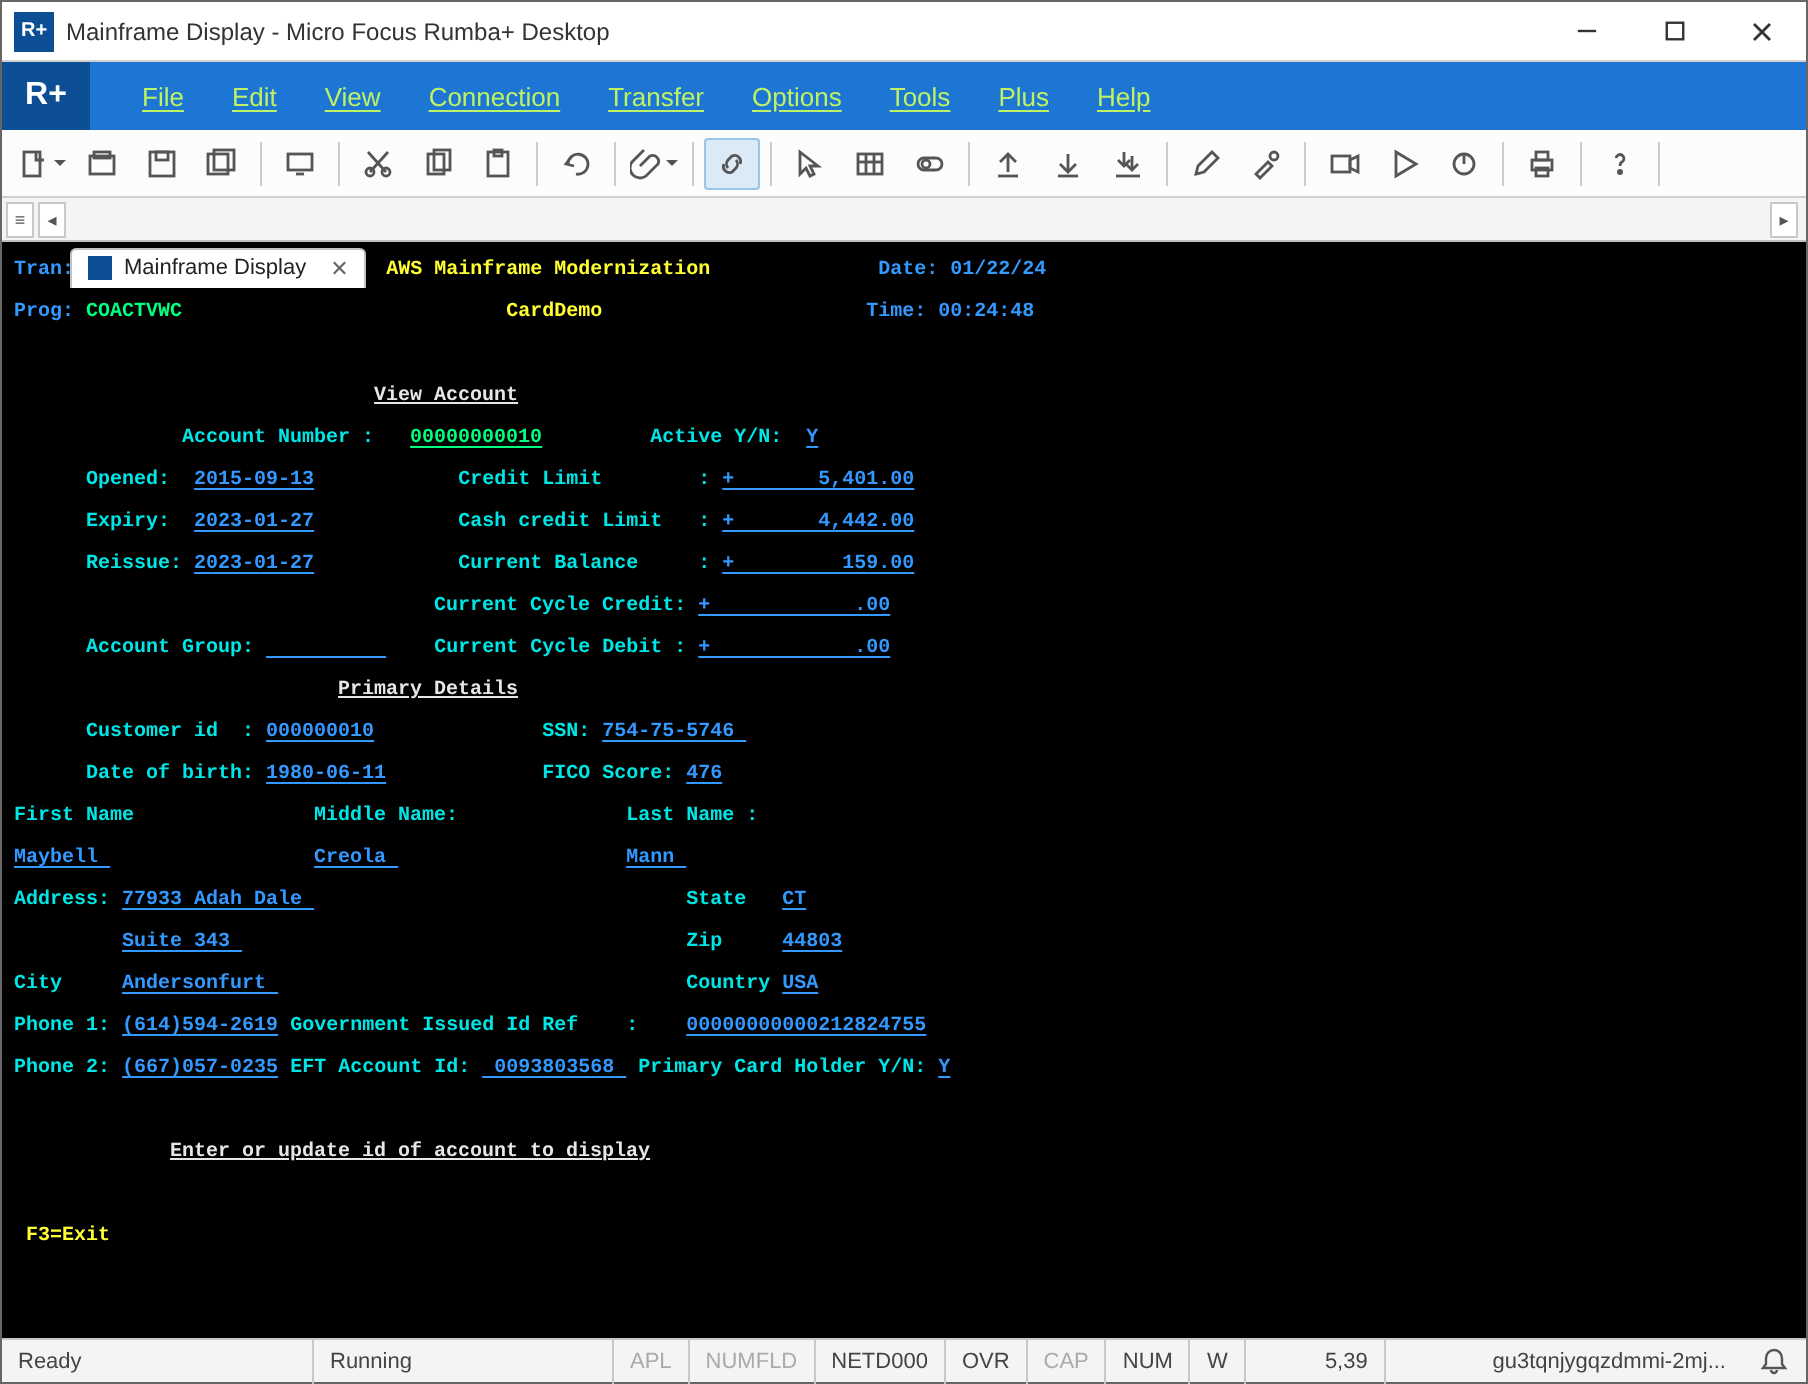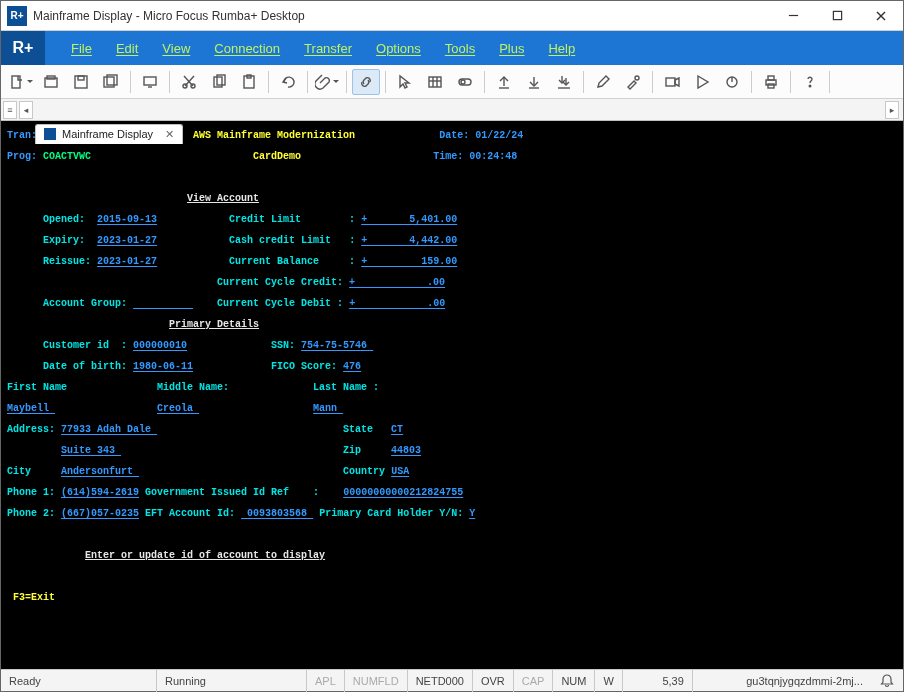--- a/index.html
+++ b/index.html
@@ -321,20 +321,21 @@
       <span class="x">✕</span>
     </div>
     <div class="tab-arrow right">▸</div>
   </div>
 
   <div class="terminal">
     <div class="row"><span class="bln">Tran:</span><span> </span><span class="grn">CAVW</span><span>                     </span><span class="ye">AWS Mainframe Modernization</span><span>              </span><span class="bln">Date:</span><span> </span><span class="bln">01/22/24</span></div>
     <div class="row"><span class="bln">Prog:</span><span> </span><span class="grn">COACTVWC</span><span>                           </span><span class="ye">CardDemo</span><span>                      </span><span class="bln">Time:</span><span> </span><span class="bln">00:24:48</span></div>
     <div class="row"> </div>
     <div class="row"><span>                              </span><span class="wh">View Account</span></div>
+    <div class="row"><span>              </span><span class="cy">Account Number :</span><span>   </span><span class="gr">00000000010</span><span>         </span><span class="cy">Active Y/N:</span><span>  </span><span class="bl">Y</span></div>
     <div class="row"><span>      </span><span class="cy">Opened:</span><span>  </span><span class="bl">2015-09-13</span><span>            </span><span class="cy">Credit Limit</span><span>        </span><span class="cy">:</span><span> </span><span class="bl">+       5,401.00</span></div>
     <div class="row"><span>      </span><span class="cy">Expiry:</span><span>  </span><span class="bl">2023-01-27</span><span>            </span><span class="cy">Cash credit Limit</span><span>   </span><span class="cy">:</span><span> </span><span class="bl">+       4,442.00</span></div>
     <div class="row"><span>      </span><span class="cy">Reissue:</span><span> </span><span class="bl">2023-01-27</span><span>            </span><span class="cy">Current Balance</span><span>     </span><span class="cy">:</span><span> </span><span class="bl">+         159.00</span></div>
     <div class="row"><span>                                   </span><span class="cy">Current Cycle Credit:</span><span> </span><span class="bl">+            .00</span></div>
     <div class="row"><span>      </span><span class="cy">Account Group:</span><span> </span><span class="bl">          </span><span>    </span><span class="cy">Current Cycle Debit :</span><span> </span><span class="bl">+            .00</span></div>
     <div class="row"><span>                           </span><span class="wh">Primary Details</span></div>
     <div class="row"><span>      </span><span class="cy">Customer id  :</span><span> </span><span class="bl">000000010</span><span>              </span><span class="cy">SSN:</span><span> </span><span class="bl">754-75-5746 </span></div>
     <div class="row"><span>      </span><span class="cy">Date of birth:</span><span> </span><span class="bl">1980-06-11</span><span>             </span><span class="cy">FICO Score:</span><span> </span><span class="bl">476</span></div>
     <div class="row"><span class="cy">First Name</span><span>               </span><span class="cy">Middle Name:</span><span>              </span><span class="cy">Last Name :</span></div>
     <div class="row"><span class="bl">Maybell </span><span>                 </span><span class="bl">Creola </span><span>                   </span><span class="bl">Mann </span></div>

